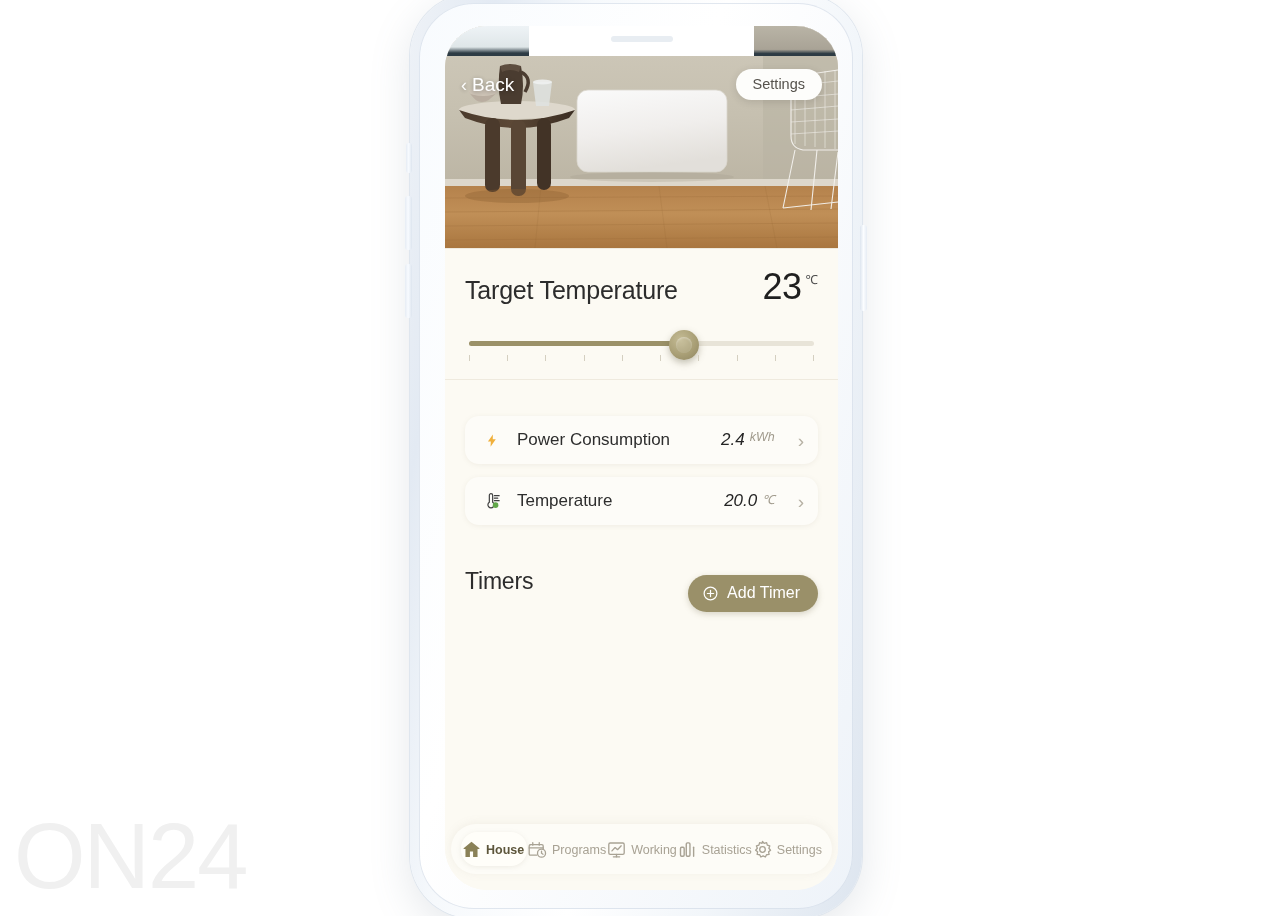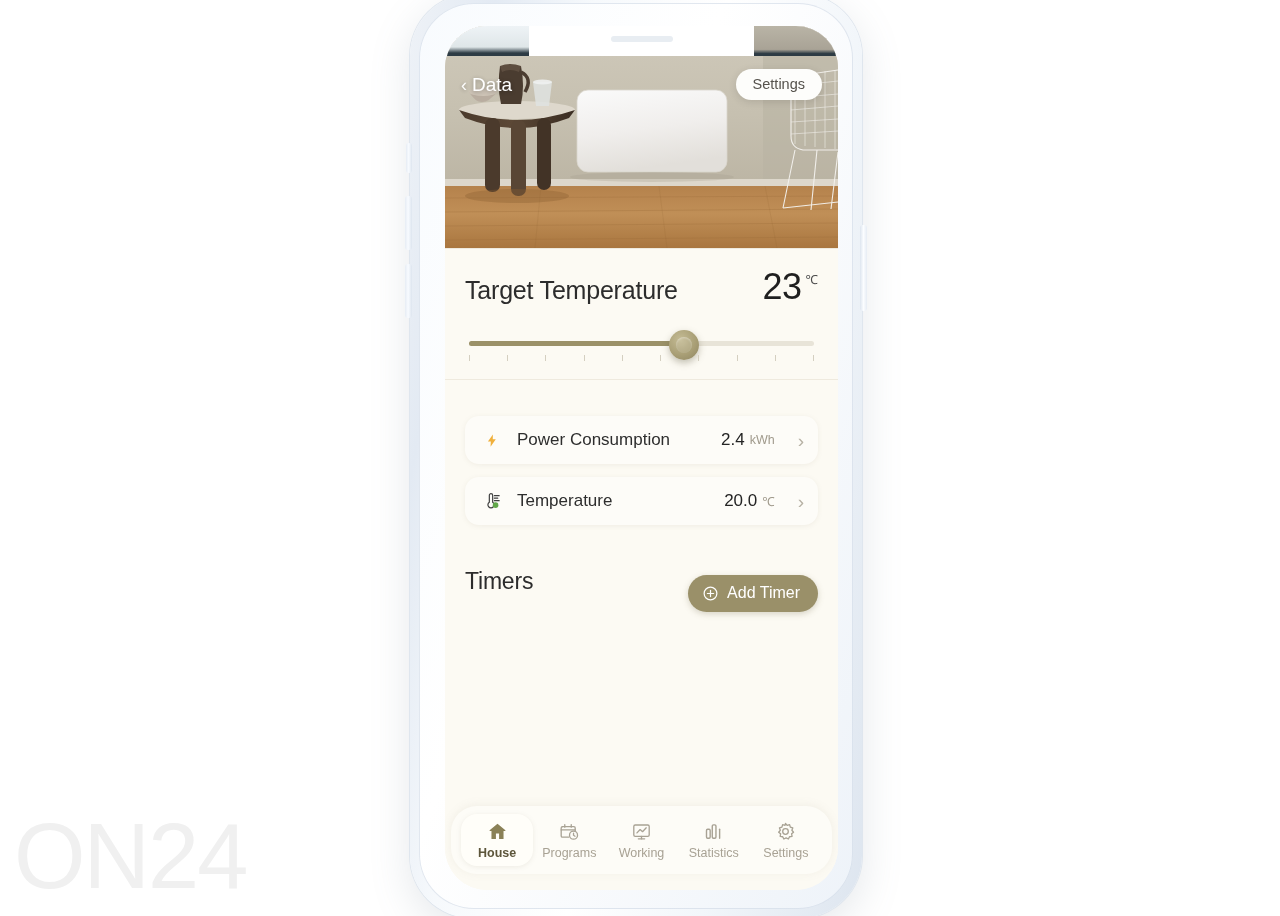--- a/index.html
+++ b/index.html
@@ -287,21 +287,21 @@
   .env-card {
     background: #fdfcf8;
     border-radius: 14px;
     padding: 14px 14px 14px 16px;
     display: flex; align-items: center; gap: 14px;
     box-shadow: 0 1px 5px rgba(140,132,110,0.10);
     cursor: pointer;
   }
   .env-icon { width: 22px; display: flex; justify-content: center; flex: 0 0 auto; }
   .env-label { flex: 1 1 auto; font-size: 17px; color: #2e2e2e; }
-  .env-val-wrap { display: flex; align-items: center; gap: 5px; }
+  .env-val-wrap { display: flex; align-items: flex-start; gap: 5px; font-style: italic; }
   .env-value { font-size: 17px; color: #242424; }
   .env-unit { font-size: 12.5px; color: #a09a8c; }
   .env-chevron { color: #b7b1a4; font-size: 19px; margin-left: 9px; line-height: 1; }
 
   
   .timers-sec {
     padding: 16px 20px 18px;
     display: flex; align-items: center; justify-content: space-between;
   }
   .add-timer {
@@ -322,21 +322,21 @@
     left: 6px; right: 6px; bottom: 16px;
     background: #fdfcf7;
     border-radius: 26px;
     padding: 8px 10px;
     display: flex;
     align-items: stretch;
     box-shadow: 0 -1px 10px rgba(150,142,120,0.10);
   }
   .tab {
     flex: 1 1 0;
-    display: flex; flex-direction: column; align-items: center; gap: 4px;
+    display: flex; flex-direction: row; align-items: center; gap: 4px;
     padding: 7px 0 6px;
     border-radius: 16px;
     cursor: pointer;
   }
   .tab.active { background: #fffef9; box-shadow: 0 1px 5px rgba(140,132,110,0.13); }
   .tab-label { font-size: 12.5px; color: #a8a294; }
   .tab.active .tab-label { color: #5d563b; font-weight: bold; }
   .tab-icon { height: 21px; display: flex; align-items: center; }
 </style>
 </head>
@@ -454,21 +454,21 @@
         <rect x="0" y="0" width="86" height="22" fill="#e9eef1" opacity="0.75"></rect>
       </svg>
 
       <div class="hero-topstrip">
         <div class="win"></div>
         <div class="wall-r"></div>
       </div>
 
       <div class="back-btn">
         <span class="back-chevron">‹</span>
-        <span>Data</span>
+        <span>Back</span>
       </div>
 
       <div class="settings-pill">Settings</div>
     </div>
 
     <div class="sheet">
 
 
       <div class="divider"></div>
 

